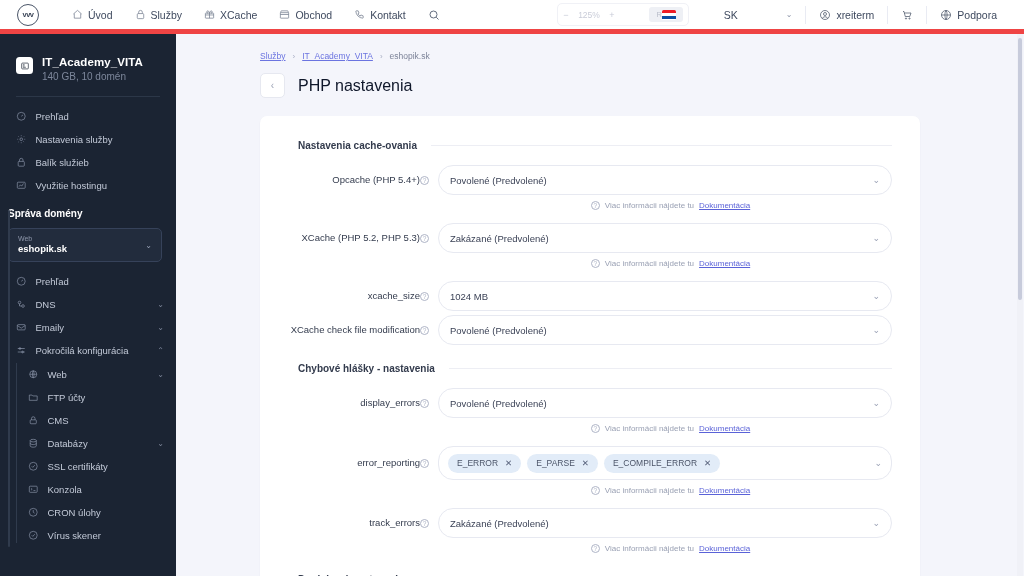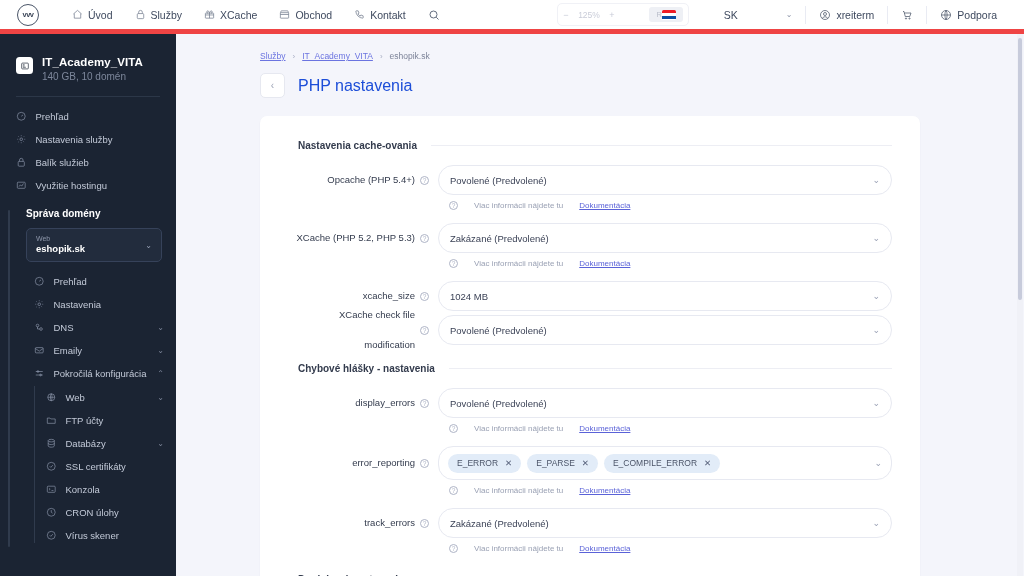--- a/index.html
+++ b/index.html
@@ -110,21 +110,21 @@
 
   .nav-list { margin-top: 8px; }
   .nav-row {
     display: flex; align-items: center; gap: 9px;
     padding: 6px 12px 6px 16px;
     font-size: 9.5px; color: #c3cad8; cursor: pointer;
   }
   .nav-row svg { width: 10.5px; height: 10.5px; stroke: #98a2b6; fill: none; stroke-width: 1.4; flex: 0 0 auto; }
   .nav-row .chev { margin-left: auto; color: #7c8599; font-size: 8px; }
 
-  .section-block { margin-top: 11px; position: relative; padding-left: 26px; }
+  .section-block { margin-top: 11px; position: relative; padding-left: 8px; }
   .section-block::before {
     content: ""; position: absolute; left: 8px; top: 2px; bottom: 0;
     width: 2px; background: #303b4d; border-radius: 2px;
   }
   .section-title { font-size: 10px; font-weight: 700; color: #ffffff; padding: 0 0 9px 0; }
   .domain-select {
     margin-right: 14px; height: 34px;
     background: #222c3d; border: 1px solid #36425a; border-radius: 5px;
     display: flex; align-items: center; padding: 0 9px; cursor: pointer;
   }
@@ -154,41 +154,41 @@
   .crumbs .sep { color: #a8aec4; font-size: 8px; }
   .crumbs .cur { color: #7c8398; }
 
   .titlerow { display: flex; align-items: center; gap: 13px; padding: 12px 0 0 84px; }
   .backbtn {
     width: 25px; height: 25px; border-radius: 5px;
     border: 1px solid #e6e8f0; background: #fff;
     display: flex; align-items: center; justify-content: center;
     color: #9ba2b5; font-size: 10px; cursor: pointer;
   }
-  .ptitle { font-size: 16px; color: #1d4ed8; font-weight: 400; }
+  .ptitle { font-size: 16px; color: #0f172a; font-weight: 400; }
 
   .card {
     margin: 18px 0 0 84px;
     width: 660px;
     background: #ffffff;
     border-radius: 7px;
     box-shadow: 0 1px 2px rgba(40,48,80,.05);
     padding: 20px 28px 26px 28px;
   }
 
   .sec-head { display: flex; align-items: center; gap: 14px; margin: 10px 0 14px 10px; }
   .sec-head:first-child { margin-top: 4px; }
   .sec-head .sh-txt { font-size: 10px; font-weight: 700; color: #333b4d; white-space: nowrap; }
   .sec-head .sh-line { flex: 1; height: 1px; background: #edeef4; }
 
   .frow { display: flex; align-items: flex-start; margin-bottom: 4px; }
   .flabel {
     width: 150px; text-align: right; padding-right: 9px;
     font-size: 9.5px; color: #333b4d; line-height: 30px;
-    display: flex; align-items: center; justify-content: flex-end; gap: 5px;
+    display: flex; align-items: center; justify-content: flex-end; 
     height: 30px;
   }
   .qmark {
     width: 9px; height: 9px; border-radius: 50%;
     border: 1px solid #aeb4c6; color: #aeb4c6;
     font-size: 6.5px; line-height: 7px; text-align: center;
     flex: 0 0 auto; cursor: pointer;
   }
   .fctrl { flex: 1; }
   .select {
@@ -199,22 +199,22 @@
   .select .chev { margin-left: auto; color: #99a0b4; font-size: 9px; }
   .select.tagfield { height: 34px; padding: 0 9px; gap: 6px; }
   .tag {
     background: #e2ecf8; color: #4b5468;
     border-radius: 11px; height: 19px;
     display: inline-flex; align-items: center; gap: 7px;
     padding: 0 9px; font-size: 8.5px; white-space: nowrap;
   }
   .tag .x { color: #56607a; font-size: 8.5px; cursor: pointer; }
   .hint {
-    display: flex; align-items: center; gap: 16px;
-    margin: 6px 0 9px 11px; font-size: 8px; color: #9aa1b4;
+    display: flex; align-items: center; gap: 5px;
+    margin: 6px 0 9px 11px; font-size: 8px; color: #9aa1b4; justify-content: center;
   }
   .hint a { color: #5a62d8; text-decoration: underline; cursor: pointer; }
 
   
   .vscroll {
     position: absolute; top: 34px; right: 1px;
     width: 6px; height: 542px; background: #f0f1f7;
   }
   .vthumb {
     position: absolute; top: 4px; left: 1px;
@@ -383,27 +383,20 @@
     <div class="subnav">
       <div class="nav-row">
         <svg viewBox="0 0 24 24">
             <circle cx="12" cy="12" r="9"></circle>
             <path d="M12 12l4-3"></path>
           </svg>
         <span>Prehľad</span>
       </div>
       <div class="nav-row">
         <svg viewBox="0 0 24 24">
-            <circle cx="12" cy="12" r="3"></circle>
-            <path d="M12 3v2M12 19v2M3 12h2M19 12h2M5.6 5.6l1.4 1.4M17 17l1.4 1.4M18.4 5.6L17 7M7 17l-1.4 1.4"></path>
-          </svg>
-        <span>Nastavenia</span>
-      </div>
-      <div class="nav-row">
-        <svg viewBox="0 0 24 24">
             <circle cx="8" cy="8" r="3"></circle>
             <circle cx="16" cy="16" r="3"></circle>
             <path d="M8 11v5h5"></path>
           </svg>
         <span>DNS</span>
         <span class="chev">⌄</span>
       </div>
       <div class="nav-row">
         <svg viewBox="0 0 24 24">
             <rect x="3" y="6" width="18" height="12" rx="2"></rect>
@@ -429,20 +422,27 @@
               <path d="M4 12h16M12 4c2.5 3 2.5 13 0 16M12 4c-2.5 3-2.5 13 0 16"></path>
             </svg>
           <span>Web</span>
           <span class="chev">⌄</span>
         </div>
         <div class="nav-row">
           <svg viewBox="0 0 24 24">
               <path d="M3 7h6l2 2h10v10H3z"></path>
             </svg>
           <span>FTP účty</span>
+        </div>
+        <div class="nav-row">
+          <svg viewBox="0 0 24 24">
+              <rect x="5" y="11" width="14" height="9" rx="2"></rect>
+              <path d="M8 11V8a4 4 0 018 0v3"></path>
+            </svg>
+          <span>CMS</span>
         </div>
         <div class="nav-row">
           <svg viewBox="0 0 24 24">
               <ellipse cx="12" cy="6" rx="7" ry="3"></ellipse>
               <path d="M5 6v12c0 1.7 3 3 7 3s7-1.3 7-3V6M5 12c0 1.7 3 3 7 3s7-1.3 7-3"></path>
             </svg>
           <span>Databázy</span>
           <span class="chev">⌄</span>
         </div>
         <div class="nav-row">

